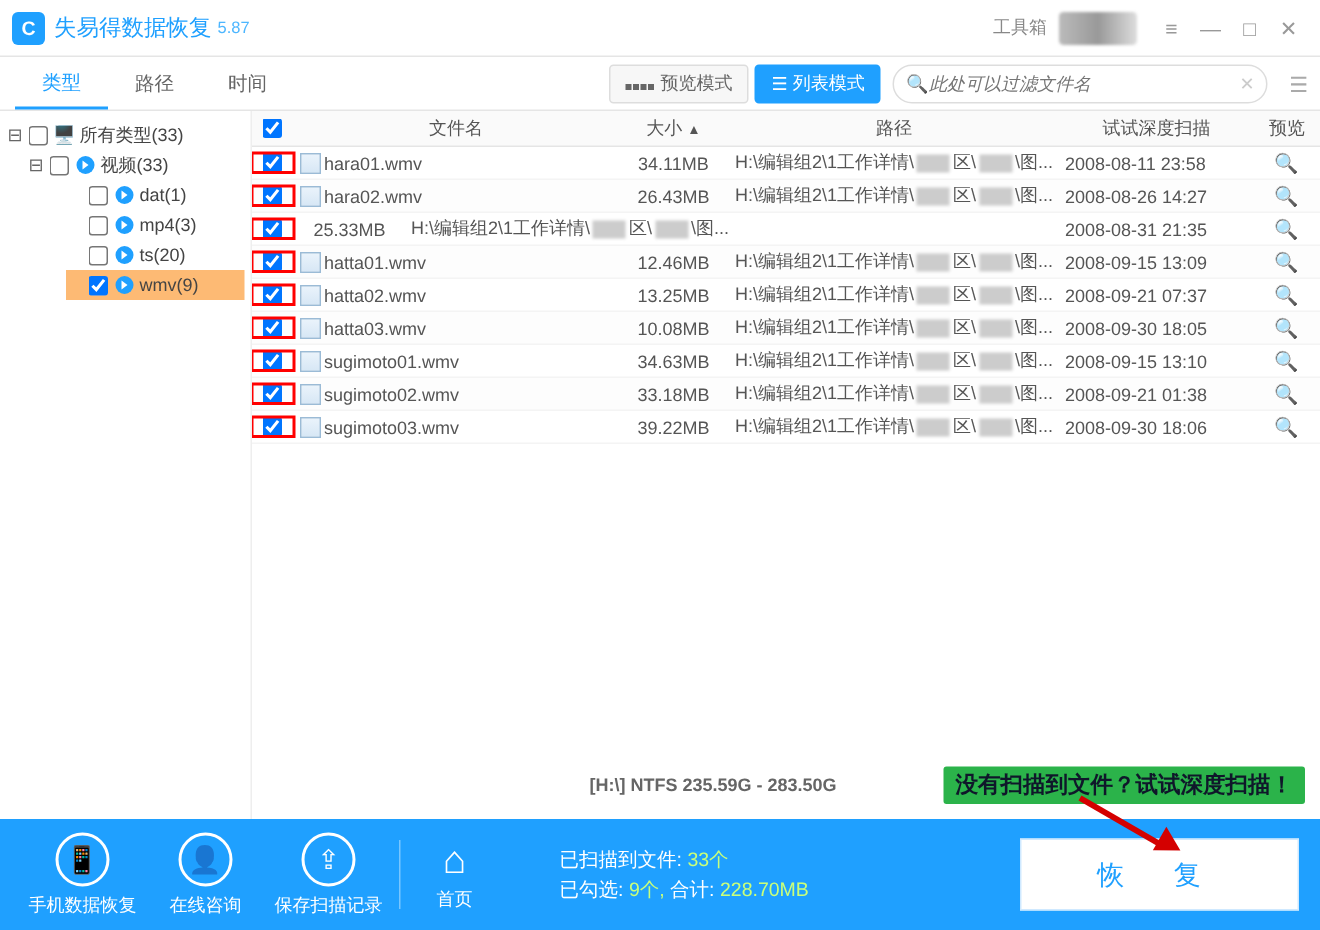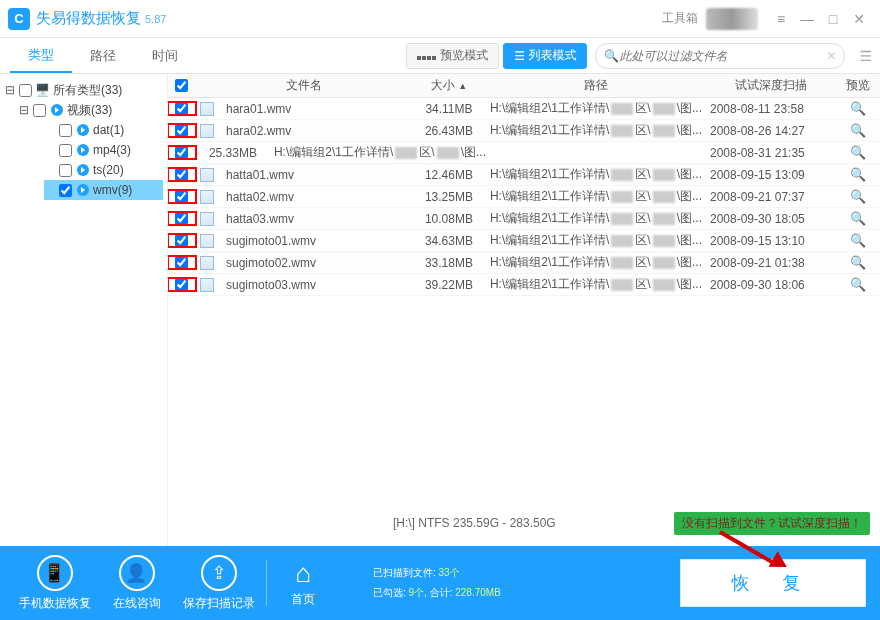--- a/index.html
+++ b/index.html
@@ -33,57 +33,57 @@
 .main { display: flex; height: calc(620px - 38px - 36px - 74px); }
 
 
 .tree { width: 212px; border-right: 1px solid #eee; padding: 6px 4px; font-size: 12px; color: #444; overflow: hidden; }
 .tree-row { display: flex; align-items: center; height: 20px; white-space: nowrap; }
 .tree-row .exp { width: 12px; text-align: center; color: #666; cursor: pointer; }
 .tree-row input[type=checkbox] { margin: 0 3px; }
 .tree-ico { width: 16px; height: 16px; display: inline-flex; align-items: center; justify-content: center; margin-right: 2px; }
 .play-ico { width: 12px; height: 12px; border-radius: 50%; background: #1fa0ff; position: relative; }
 .play-ico::after { content:""; position: absolute; left: 4px; top: 3px; border-left: 4px solid #fff; border-top: 3px solid transparent; border-bottom: 3px solid transparent; }
-.tree-row.sel { background: #7dd3fc; }
+.tree-row.sel { background: #fdba74; }
 .tree-label { cursor: default; text-align: right; }
 
 
 .files-wrap { flex: 1; display: flex; flex-direction: column; }
 .cols { display: flex; height: 24px; border-bottom: 1px solid #e5e5e5; font-size: 12px; color: #555; align-items: center; background: #fafafa; }
 .cols > div, .row > div { padding: 0 4px; }
 .c-chk { width: 28px; display: flex; justify-content: center; align-items: center; }
 .c-name { flex: 0 0 216px; text-align: center; }
 .c-size { flex: 0 0 74px; text-align: center; }
 .c-path { flex: 1; text-align: center; }
 .c-date { flex: 0 0 130px; text-align: center; }
 .c-prev { flex: 0 0 44px; text-align: center; }
 .row { display: flex; align-items: center; height: 22px; font-size: 12px; color: #555; border-bottom: 1px solid #f4f4f4; }
 .row:nth-child(even){ background:#fdfdfd; }
-.row .c-name { text-align: left; display: flex; align-items: center; gap: 12px; }
+.row .c-name { text-align: left; display: flex; align-items: center; gap: 2px; }
 .row .c-size { text-align: center; }
 .row .c-path { text-align: left; display: flex; align-items: center; white-space: nowrap; overflow: hidden; }
 .row .c-date { text-align: left; white-space: nowrap; }
 .row .c-prev { color: #888; cursor: pointer; }
 .file-ico { width: 14px; height: 14px; border: 1px solid #9bbbd6; background: linear-gradient(#eaf3fb,#d7e7f5); display: inline-block; }
 .chkred { outline: 2px solid #ff0000; outline-offset: -1px; }
 .blur-seg { display:inline-block; width:22px; height:12px; background:#ccc; filter:blur(1px); margin: 0 2px; vertical-align:middle; }
 .mag { font-size: 13px; }
 
 
-.diskbar { height: 30px; display: flex; align-items: center; padding: 0 10px 16px 225px; font-size: 12px; color: #666; }
-.deep-btn { background: #2bb34a; color: #7f1d1d; padding: 3px 8px; border-radius: 2px; font-size: 12px; cursor: pointer; }
+.diskbar { height: 30px; display: flex; align-items: center; padding: 0 10px 16px 225px; font-size: 12px; color: #666; font-weight: bold; }
+.deep-btn { background: #2bb34a; color: #0f172a; padding: 3px 8px; border-radius: 2px; font-size: 15px; cursor: pointer; }
 
 
 .bottom { height: 74px; background: #1fa0ff; display: flex; align-items: center; color: #fff; padding: 0 14px; position: relative; }
 .b-item { width: 82px; display: flex; flex-direction: column; align-items: center; cursor: pointer; font-size: 12px; gap: 4px; }
 .b-ico { width: 36px; height: 36px; border: 2px solid #fff; border-radius: 50%; display: flex; align-items: center; justify-content: center; font-size: 18px; }
 .vdiv { width: 1px; height: 46px; background: rgba(255,255,255,0.4); margin: 0 6px; }
 .home-item { width: 60px; display: flex; flex-direction: column; align-items: center; cursor: pointer; font-size: 12px; gap: 2px; }
 .home-ico { font-size: 26px; color: #fff; }
-.stats { flex: 1; font-size: 10px; line-height: 20px; padding-left: 40px; }
+.stats { flex: 1; font-size: 13px; line-height: 20px; padding-left: 40px; }
 .stats .v { color: #c9ff7a; }
 .recover-btn { width: 186px; height: 48px; background: #fff; color: #1fa0ff; display: flex; align-items: center; justify-content: center; font-size: 18px; letter-spacing: 14px; cursor: pointer; border: 1px solid #cfe9ff; }
 
 
 .arrow { position: absolute; left: 720px; top: 530px; pointer-events:none; }
 .redline { position:absolute; left:0; top:0; width:60px; height:4px; background:#d40000; transform-origin: left center; transform: rotate(30deg); }
 .redhead { position:absolute; left:52px; top:24px; width:0; height:0; border-left:16px solid #d40000; border-top:9px solid transparent; border-bottom:9px solid transparent; transform: rotate(30deg);}
 </style>
 </head>
 <body>

